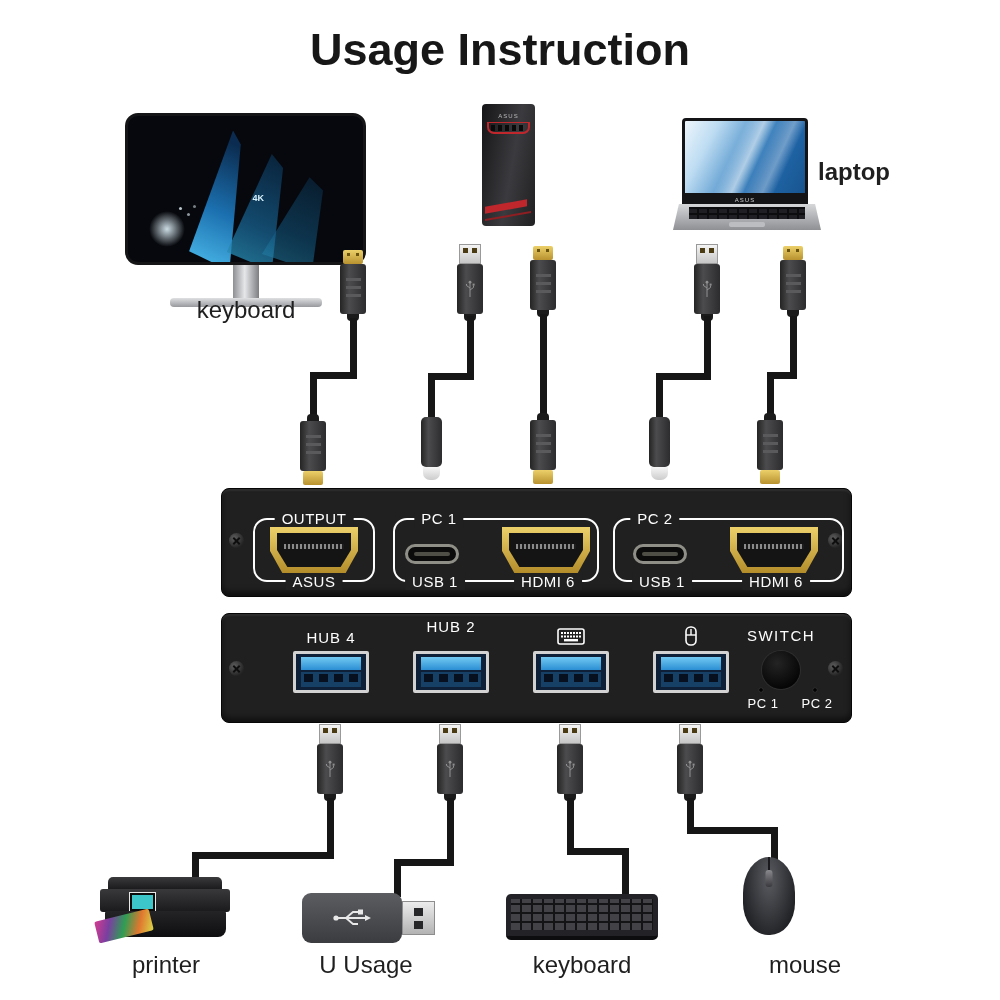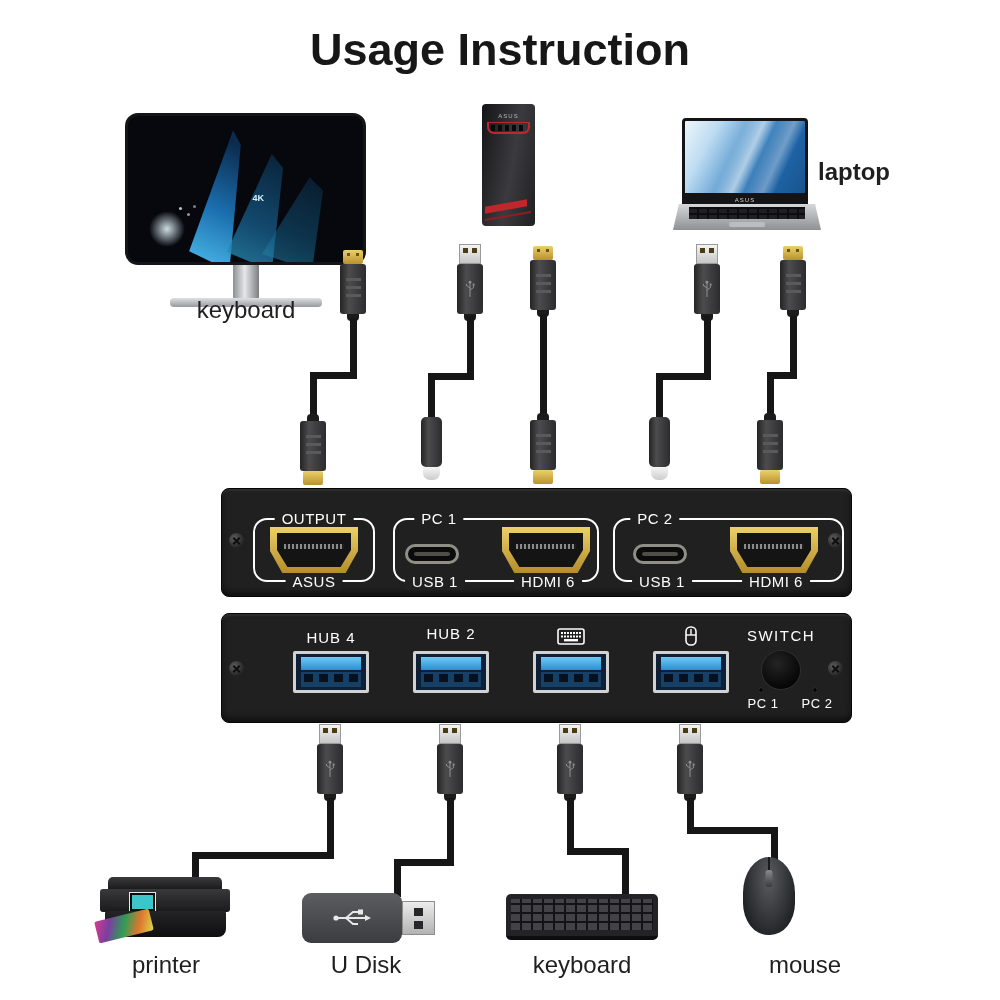--- a/index.html
+++ b/index.html
@@ -323,21 +323,21 @@
       <div class="hp-in"></div>
         <div class="pins"></div>
     </div>
   </div>
 
   <div class="panel" style="top:613px;">
     <div class="screw" style="left:7px;top:47px;"></div>
     <div class="screw" style="left:606px;top:47px;"></div>
 
     <div class="hublabel" style="left:109px;top:15px;">HUB 4</div>
-    <div class="hublabel" style="left:229px;top:11px;">HUB 2</div>
+    <div class="hublabel" style="left:229px;top:4px;">HUB 2</div>
 
     <svg class="porticon" style="left:349px;top:14px;" width="28" height="17" viewBox="0 0 28 17">
       <rect x="1" y="1" width="26" height="15" rx="2" fill="none" stroke="#fdfdfd" stroke-width="1.6"></rect>
       <g fill="#fdfdfd">
         <rect x="4" y="4" width="2" height="2"></rect>
           <rect x="7" y="4" width="2" height="2"></rect>
           <rect x="10" y="4" width="2" height="2"></rect>
           <rect x="13" y="4" width="2" height="2"></rect>
           <rect x="16" y="4" width="2" height="2"></rect>
           <rect x="19" y="4" width="2" height="2"></rect>
@@ -499,21 +499,21 @@
         <circle cx="4" cy="11" r="2.6" fill="#e8e8e8"></circle>
         <rect x="26" y="2.5" width="5" height="5" fill="#e8e8e8"></rect>
         <path d="M33 8 L39 11 L33 14 Z" fill="#e8e8e8"></path>
       </svg>
     </div>
     <div class="u-metal">
       <div class="u-hole"></div>
       <div class="u-hole"></div>
     </div>
   </div>
-  <div class="dev-label centered" style="left:366px;top:951px;">U Disk</div>
+  <div class="dev-label centered" style="left:366px;top:951px;">U Usage</div>
 
   <div class="kbd">
     <div class="k-keys"></div>
   </div>
   <div class="dev-label centered" style="left:582px;top:951px;">keyboard</div>
 
   <div class="mouse">
     <div class="m-split"></div>
     <div class="m-wheel"></div>
   </div>

